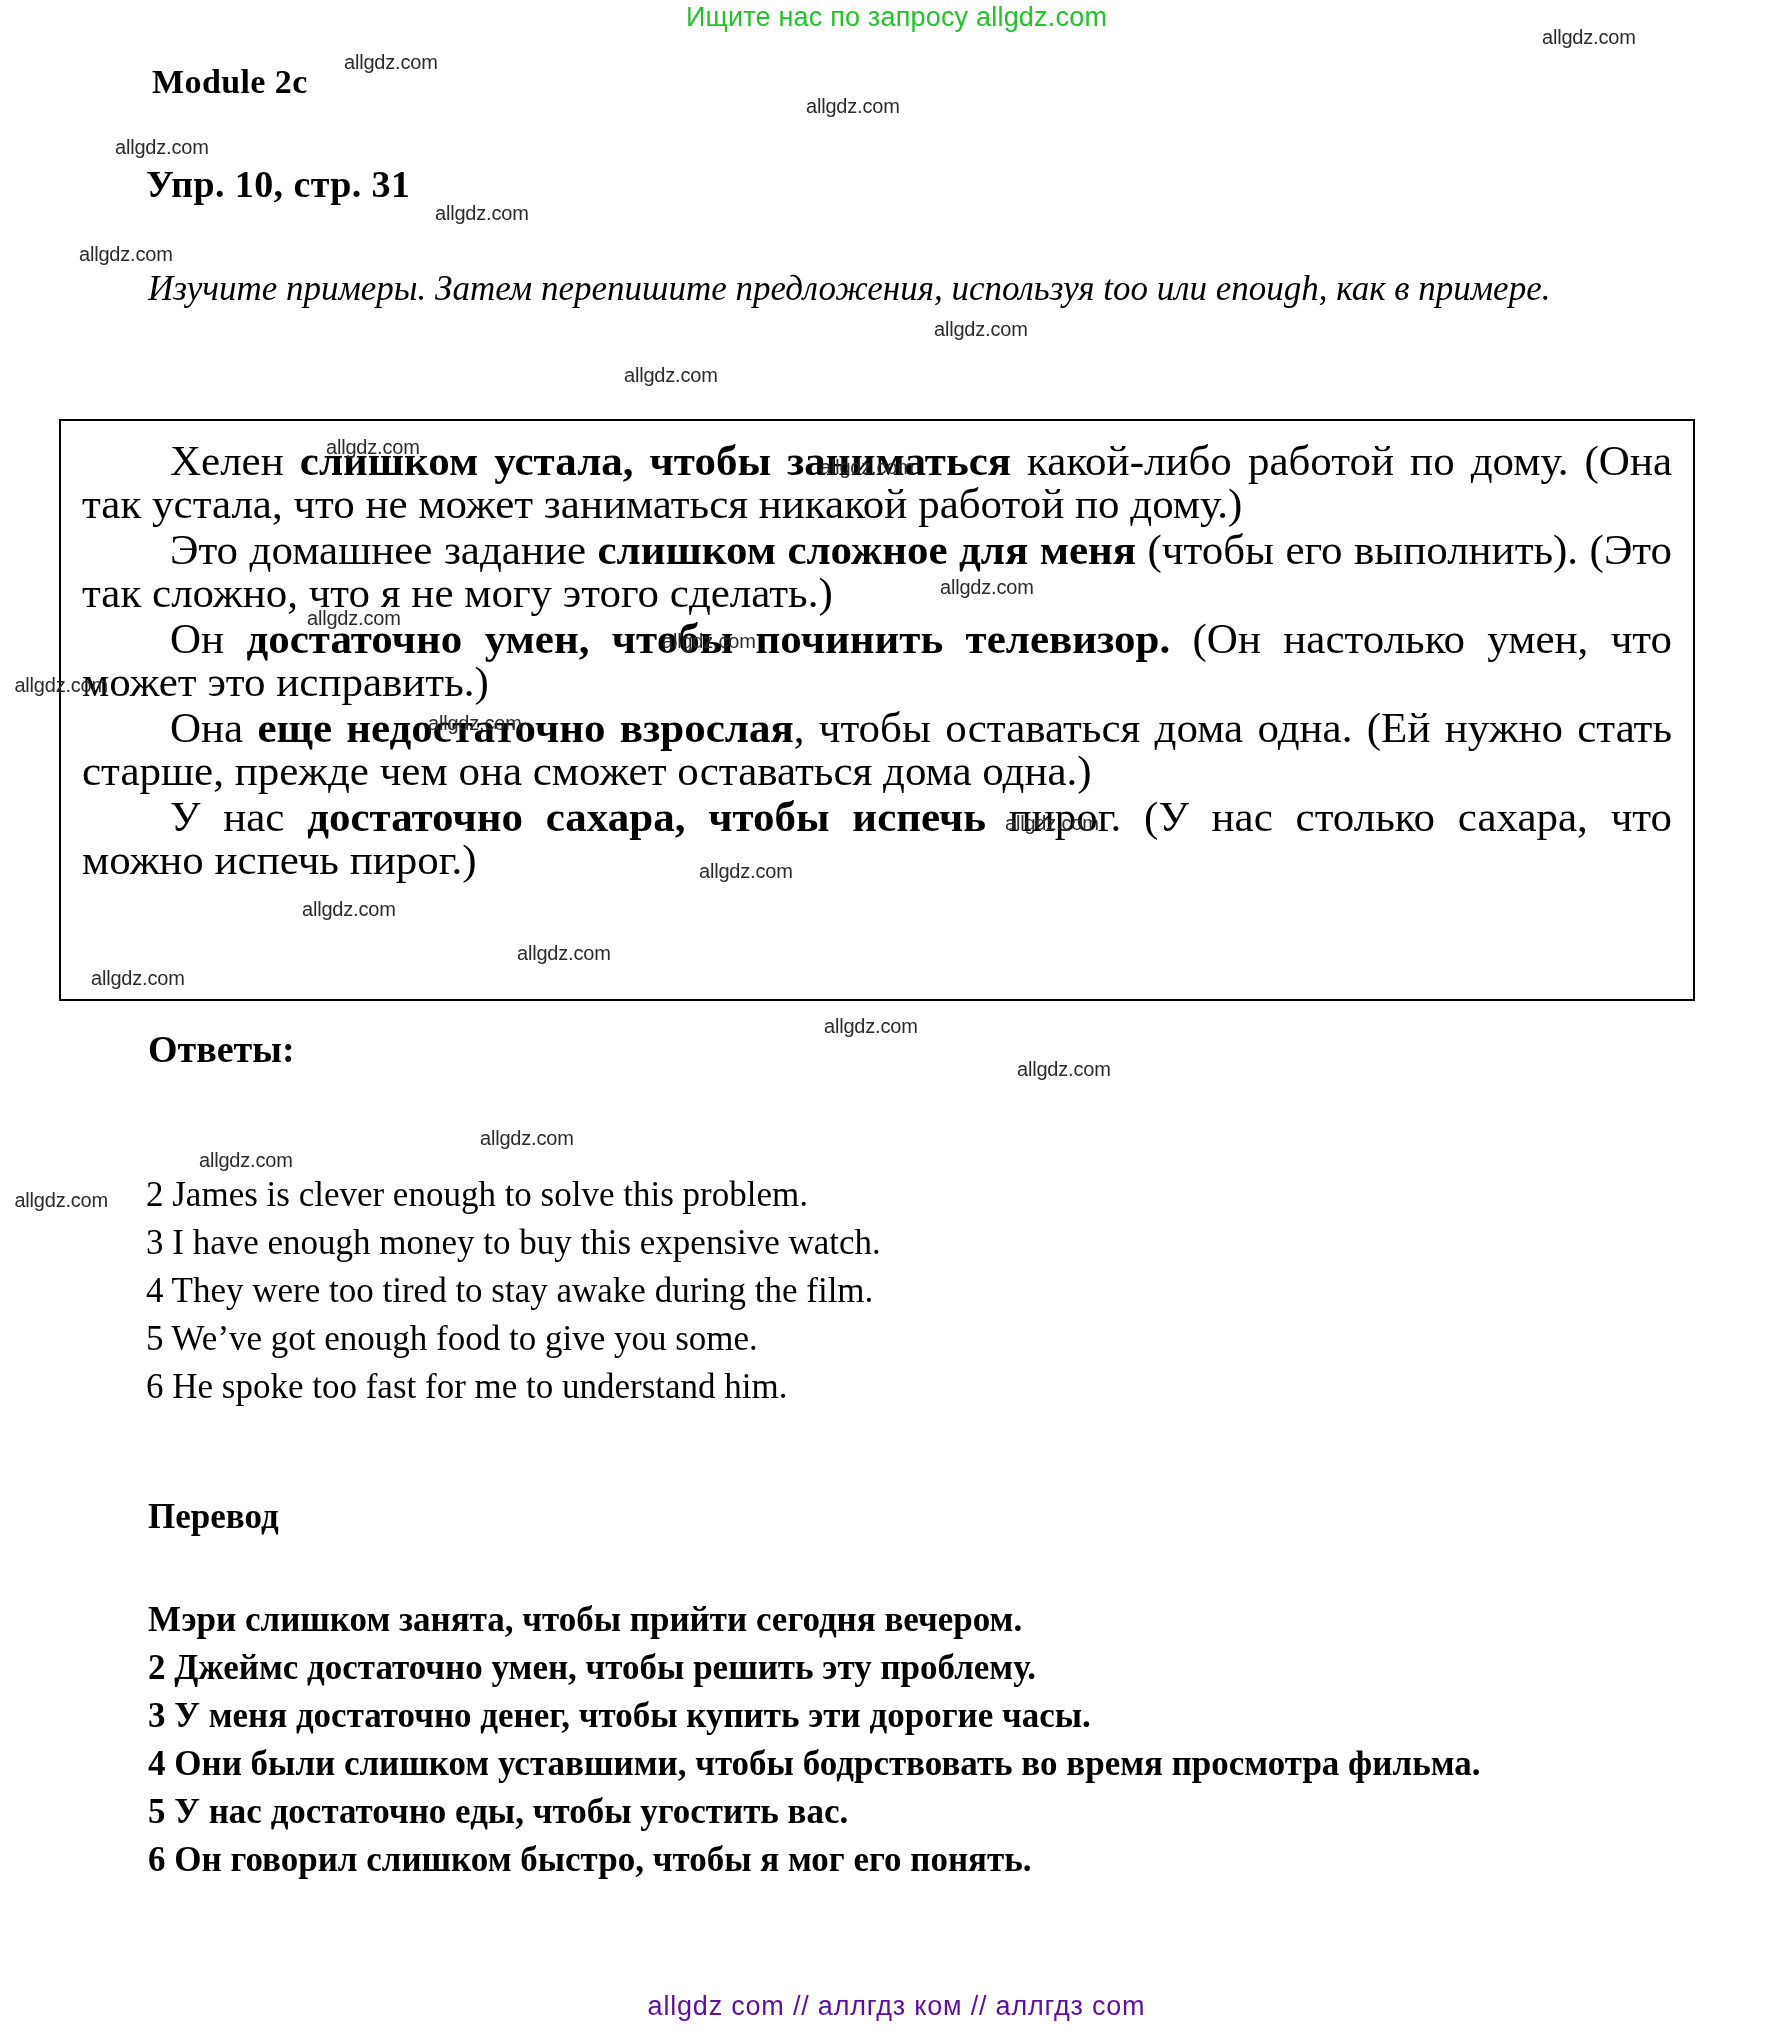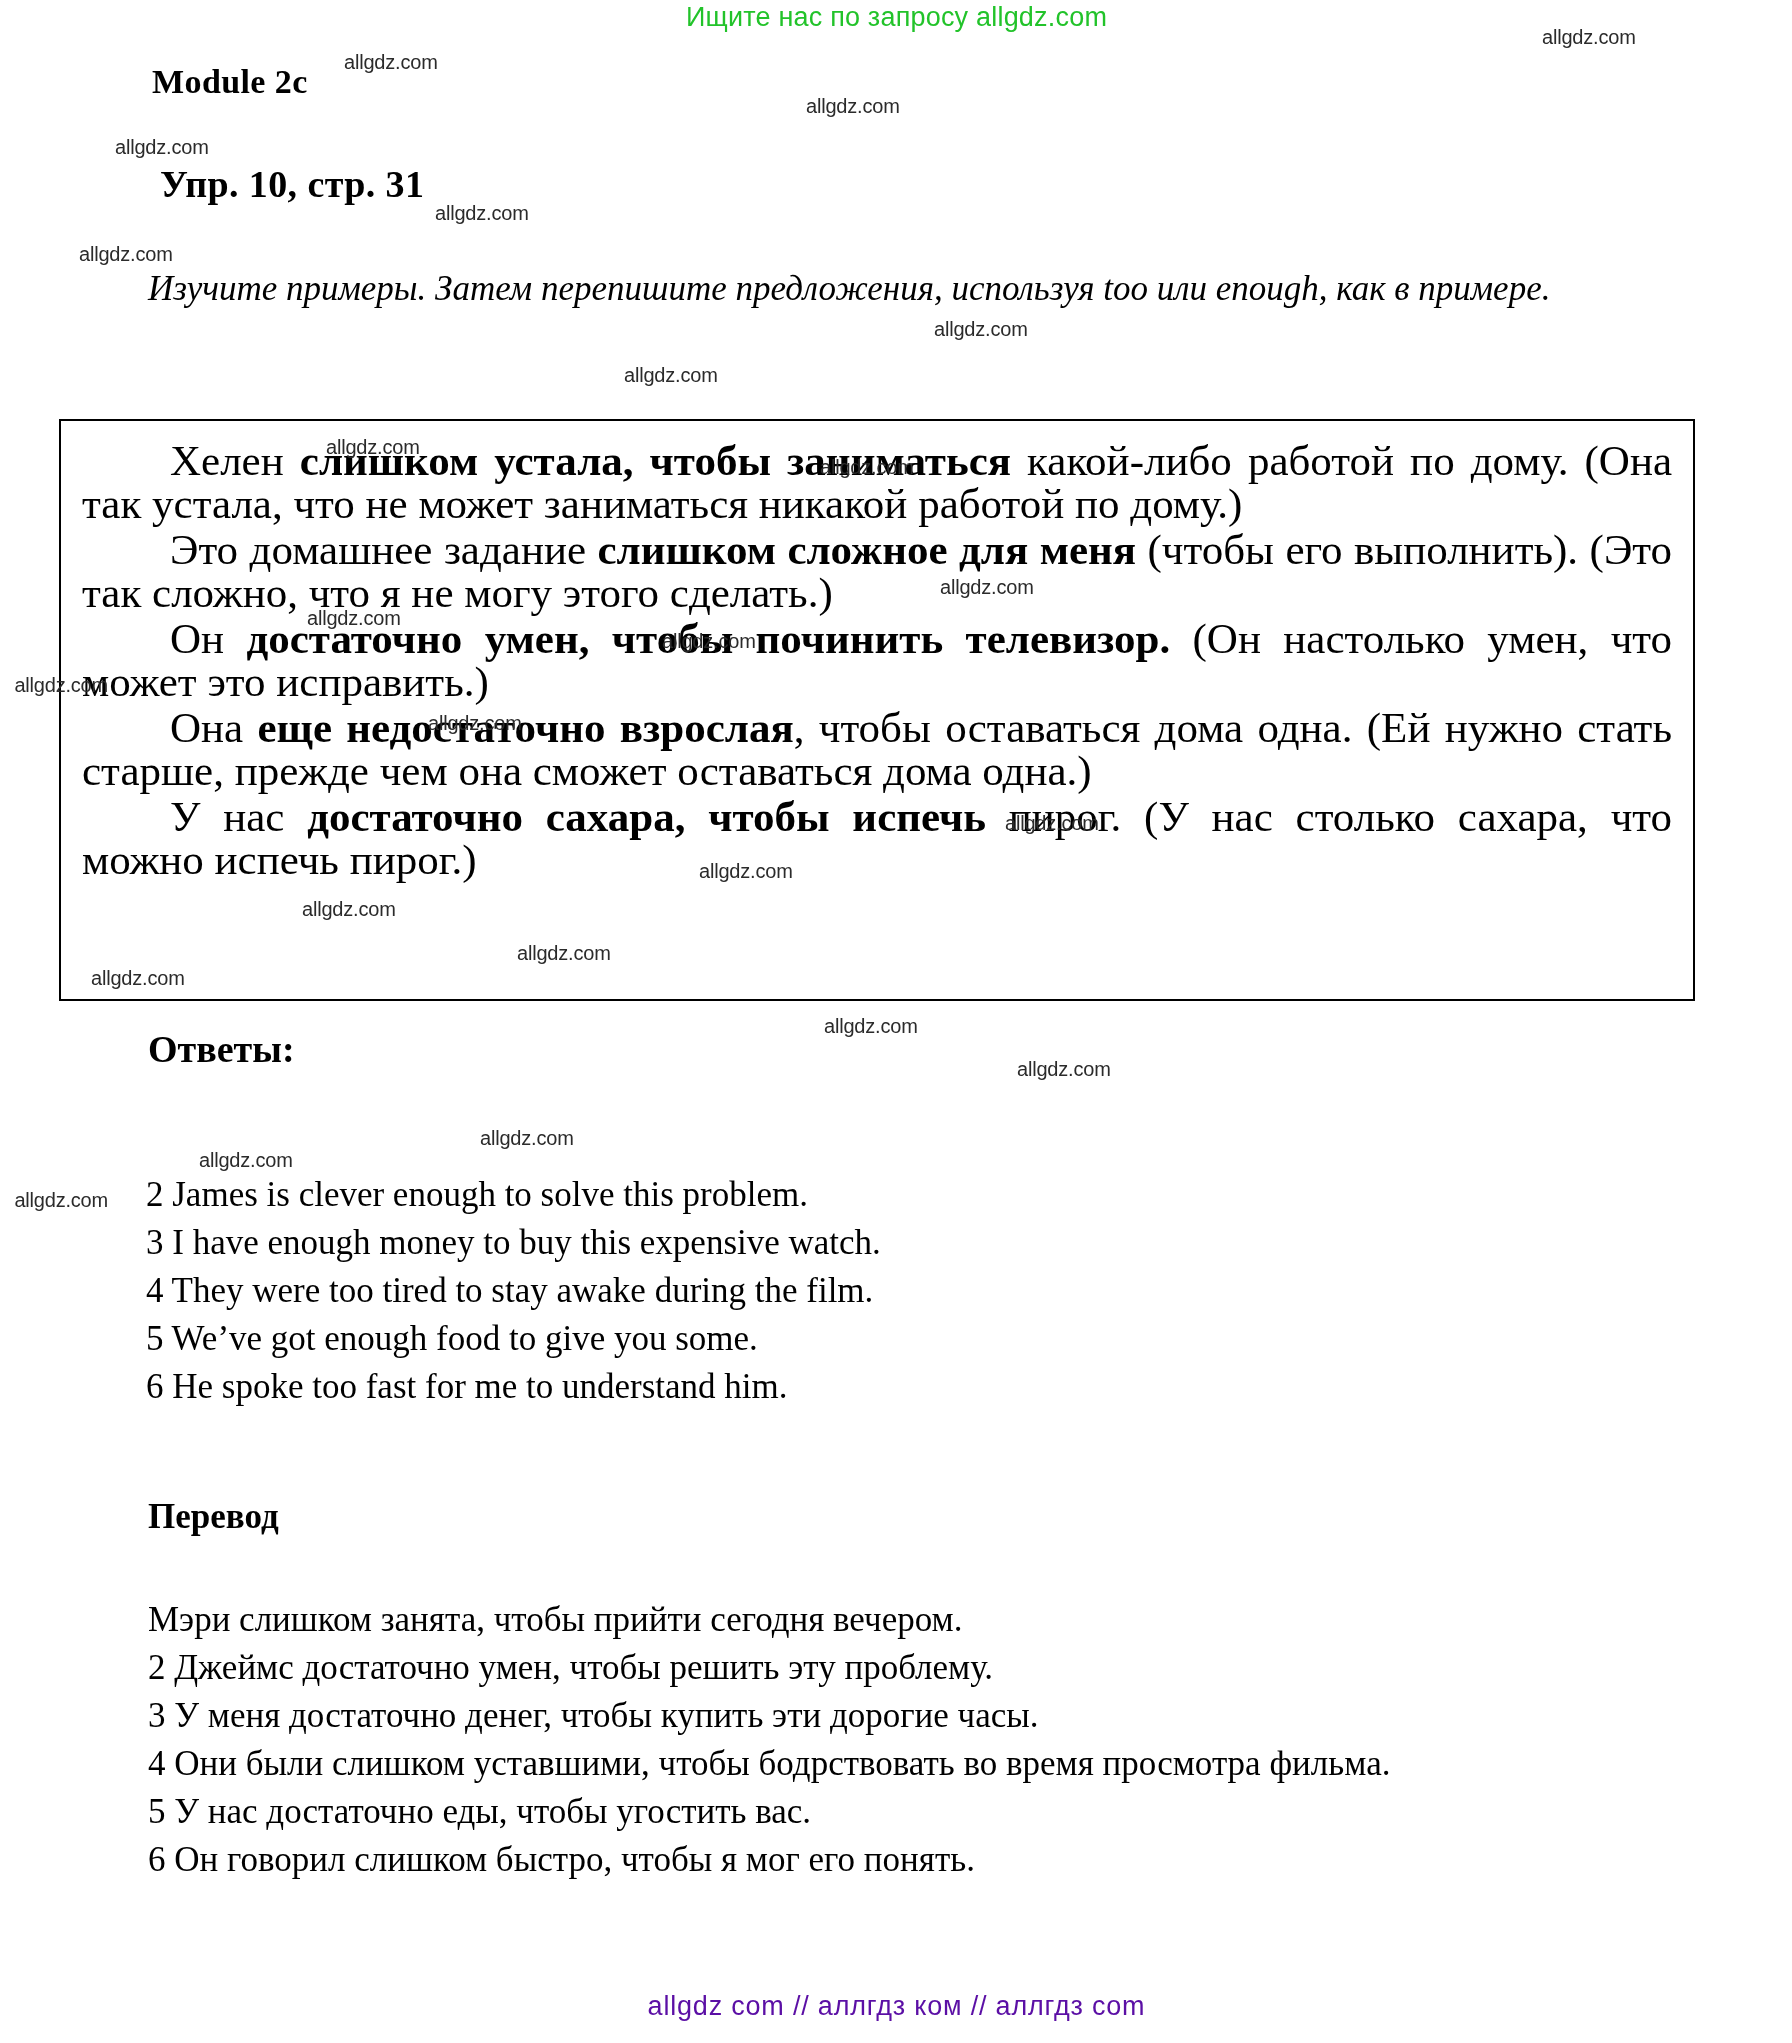--- a/index.html
+++ b/index.html
@@ -50,21 +50,21 @@
   .h-module {
     position: absolute;
     left: 152px;
     top: 63px;
     font-size: 34px;
     font-weight: bold;
     letter-spacing: 0.4px;
   }
   .h-exercise {
     position: absolute;
-    left: 160px;
+    left: 146px;
     top: 162px;
     font-size: 38px;
     font-weight: bold;
     letter-spacing: 0.4px;
   }
   .h-answers {
     position: absolute;
     left: 148px;
     top: 1027px;
     font-size: 38px;
@@ -126,20 +126,21 @@
     margin: 0 0 13px 0;
     white-space: nowrap;
   }
 
   
   .translation {
     position: absolute;
     left: 60px;
     top: 1602px;
     width: 1632px;
+    font-weight: bold;
   }
   .translation .ln {
     font-size: 35px;
     line-height: 1.0;
     margin: 0 0 13px 0;
     text-align: justify;
     text-indent: 88px;
     text-align-last: left;
   }
 

